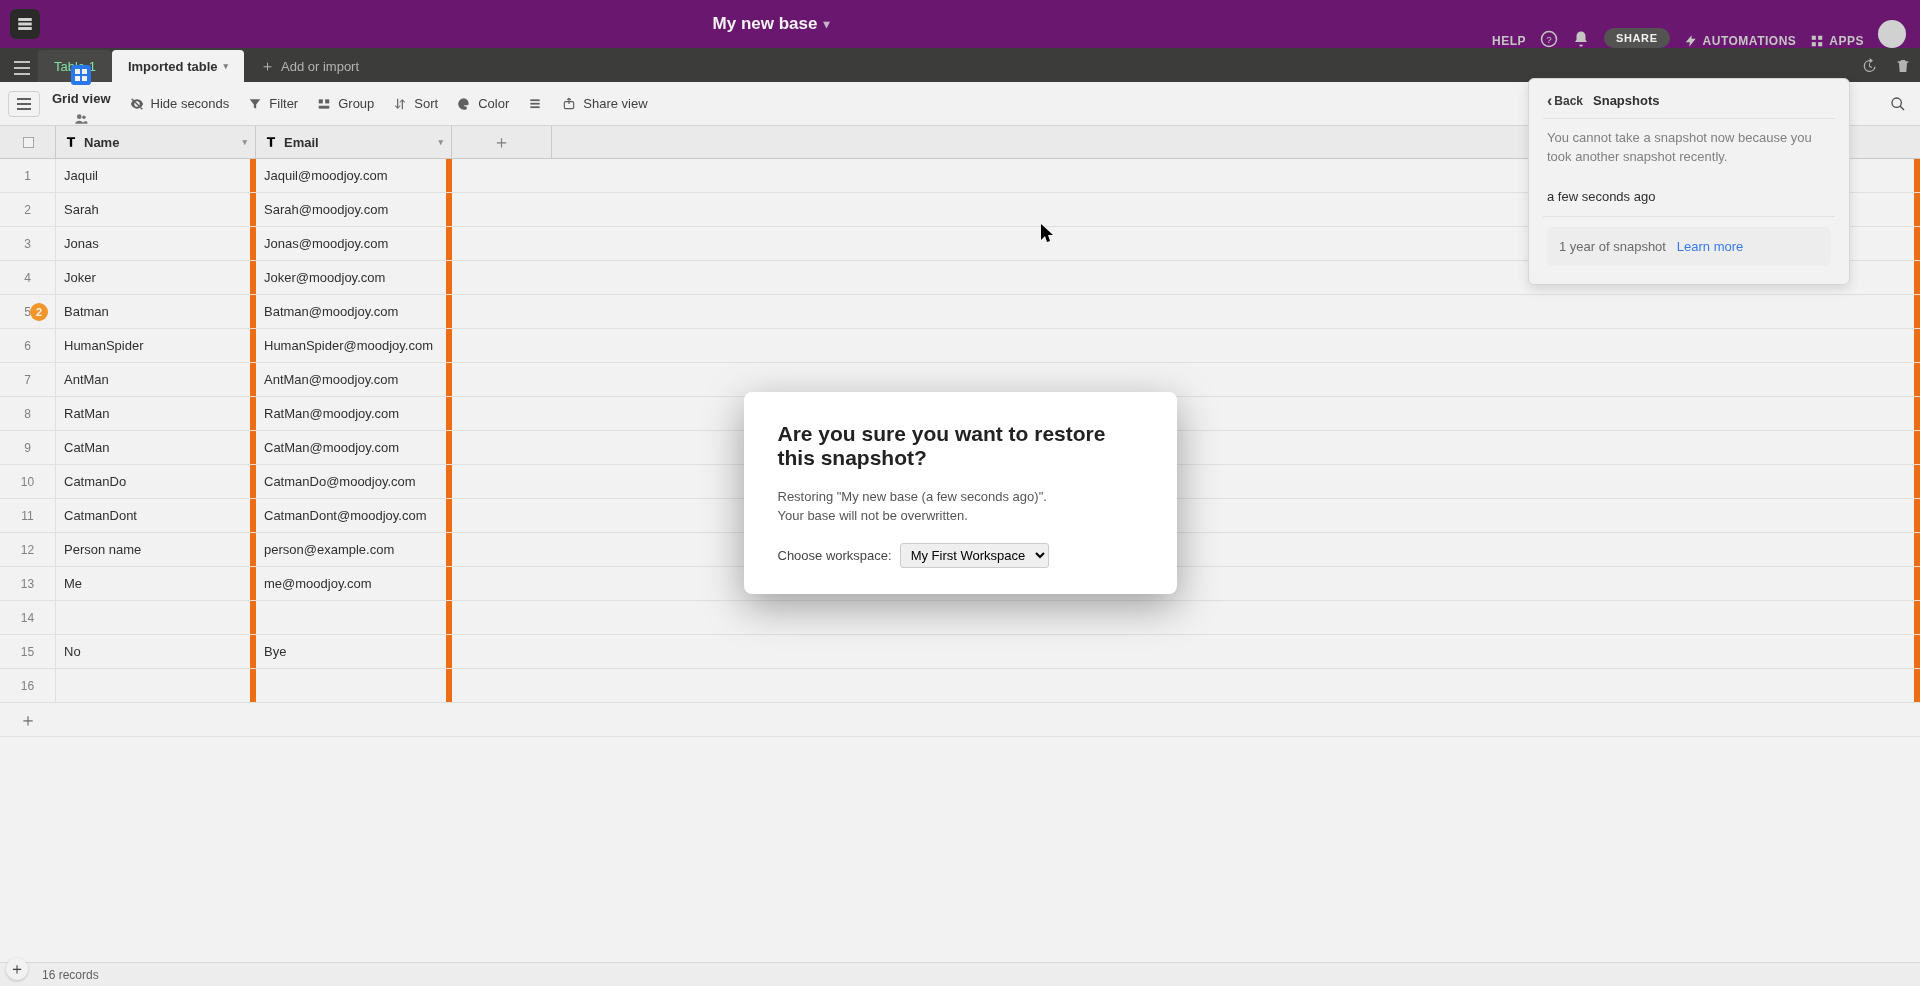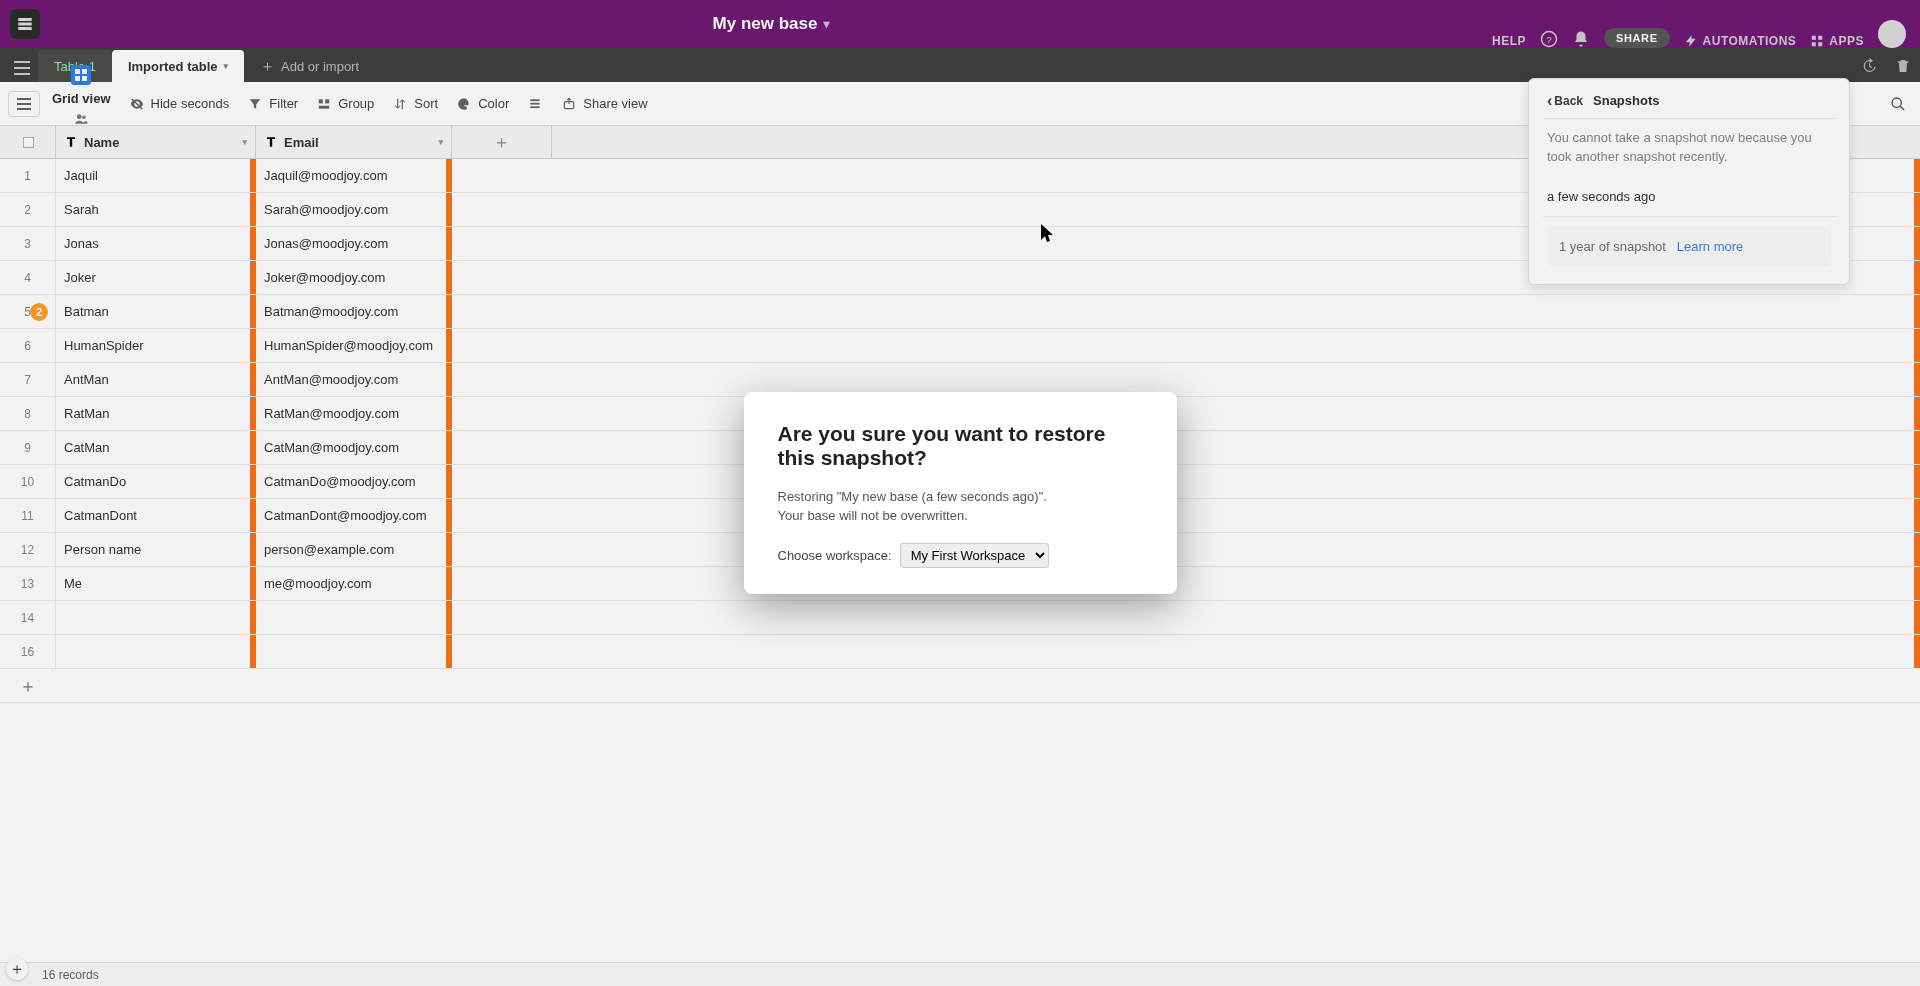--- a/index.html
+++ b/index.html
@@ -362,20 +362,26 @@
       <div class="row">
         <div class="cell-num">13</div>
         <div class="cell">Me</div>
         <div class="cell email">me@moodjoy.com</div>
         <div class="cell blank"></div>
       </div>
       <div class="row">
         <div class="cell-num">14</div>
         <div class="cell"></div>
         <div class="cell email"></div>
+        <div class="cell blank"></div>
+      </div>
+      <div class="row">
+        <div class="cell-num">15</div>
+        <div class="cell">No</div>
+        <div class="cell email">Bye</div>
         <div class="cell blank"></div>
       </div>
       <div class="row">
         <div class="cell-num">16</div>
         <div class="cell"></div>
         <div class="cell email"></div>
         <div class="cell blank"></div>
       </div>
       <div class="addrow">
         <div class="plus">＋</div>

